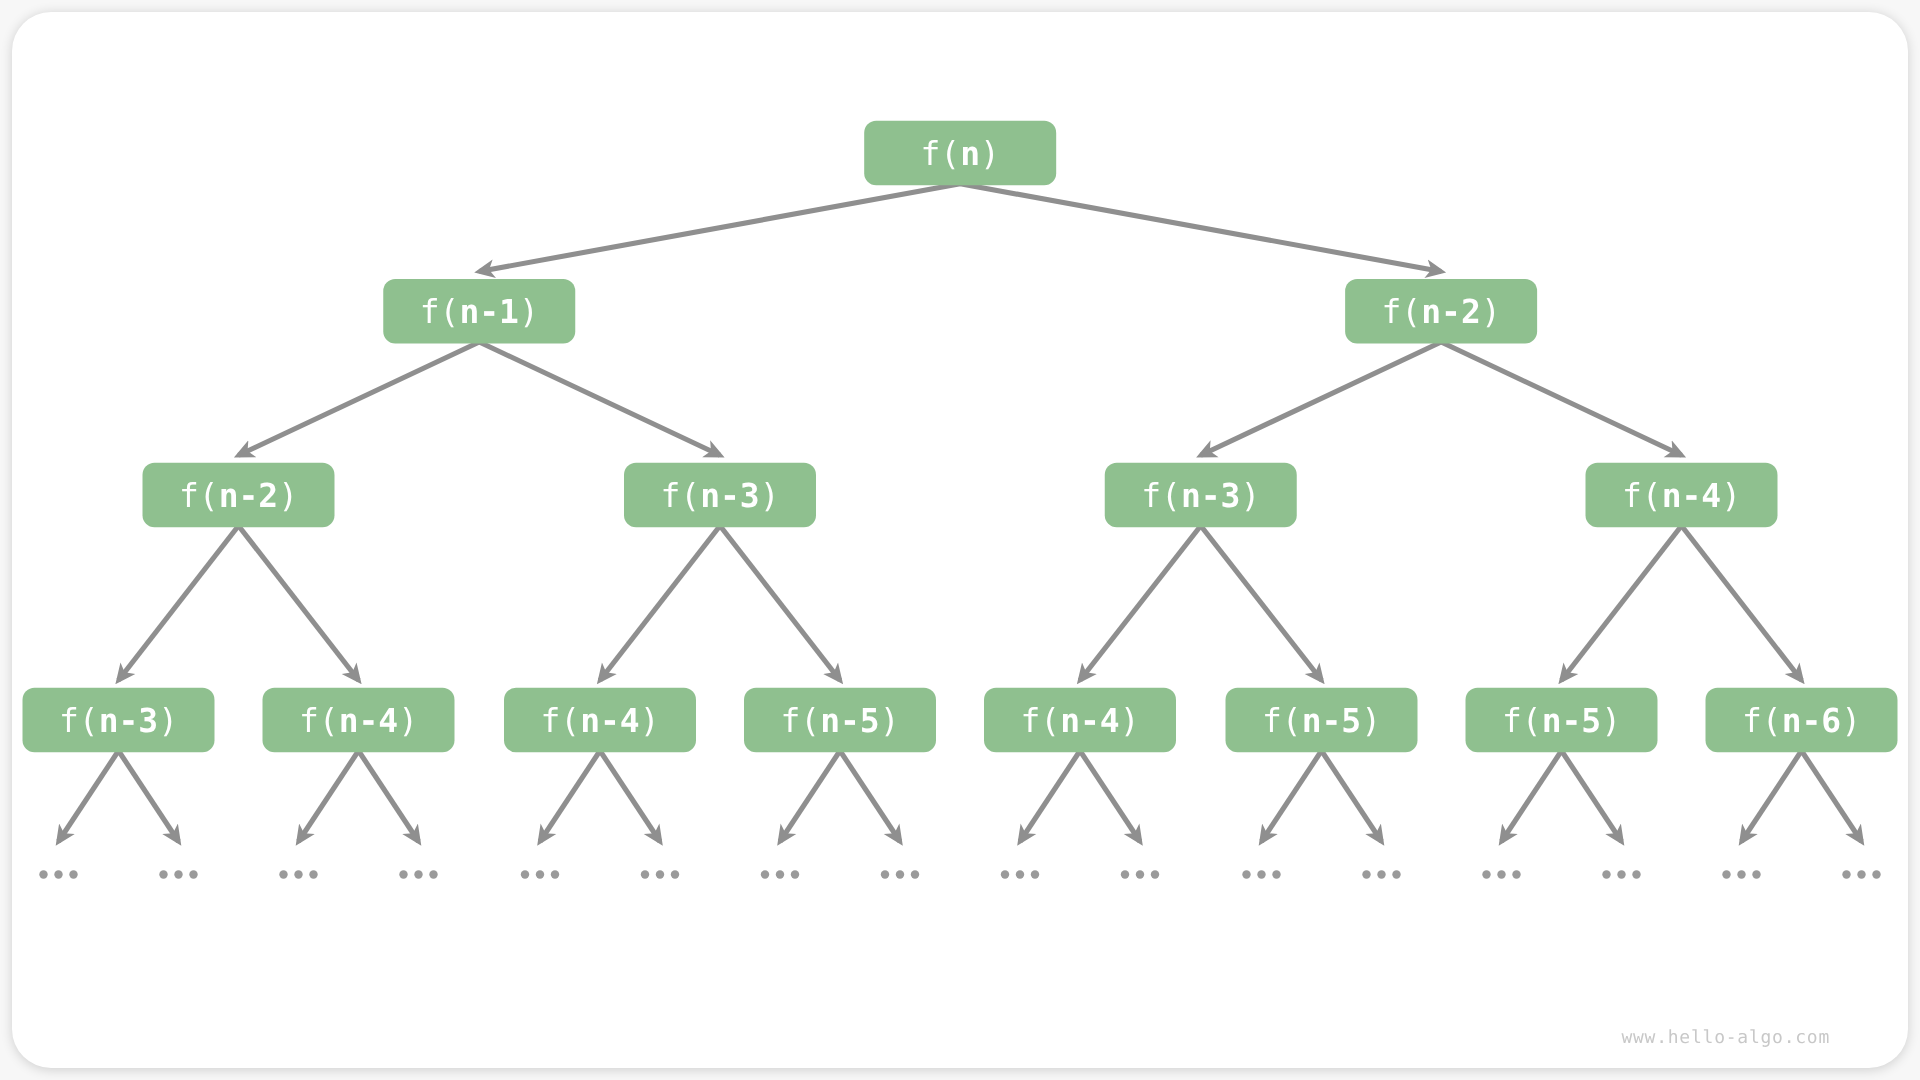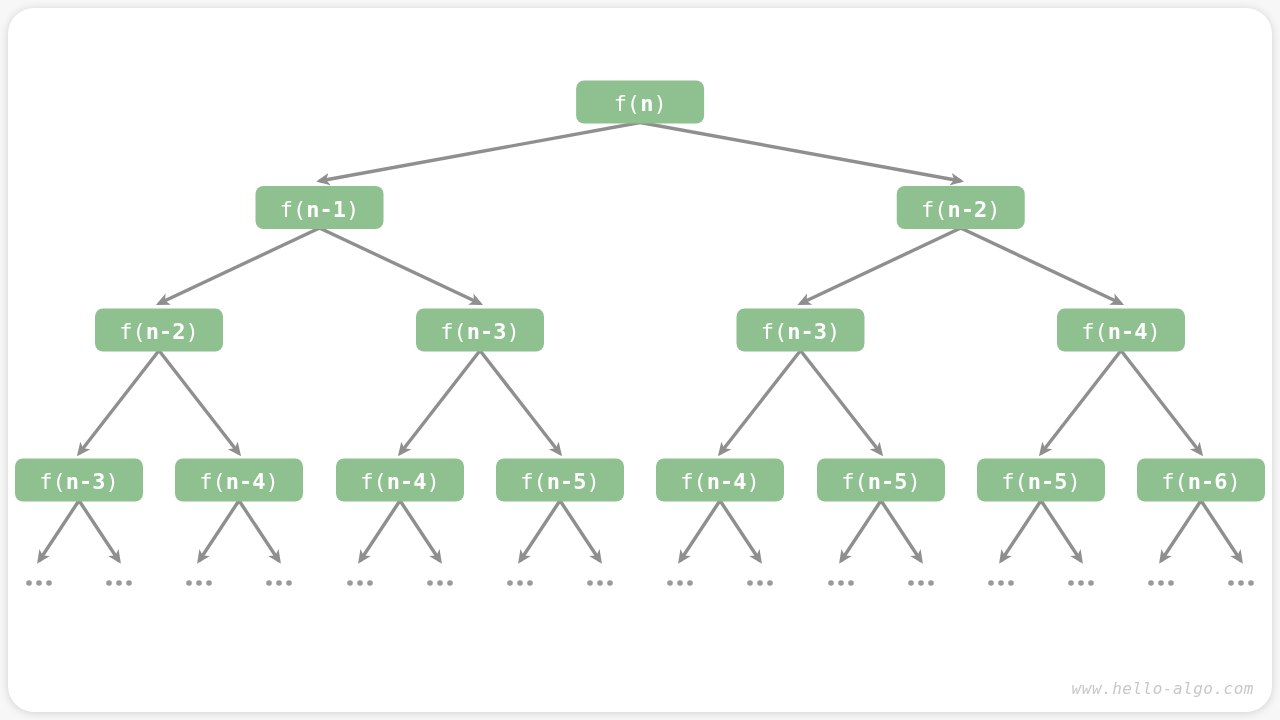--- a/index.html
+++ b/index.html
@@ -17,26 +17,25 @@
     border-radius: 26px;
     box-shadow: 0 1px 8px rgba(0,0,0,0.16);
   }
   svg.tree {
     position: absolute;
     left: 0; top: 0;
     width: 1280px; height: 720px;
   }
   .watermark {
     position: absolute;
-    right: 26px; bottom: 22px;
-    font-size: 16px;
+    right: 60px; bottom: 22px;
+    font-size: 12px;
     letter-spacing: 0.5px;
     color: #c8c8c8;
     user-select: none;
-    font-style: italic;
   }
 </style>
 </head>
 <body>
 
 <div class="card"></div>
 
 <svg class="tree" id="tree-svg" viewBox="0 0 1280 720" xmlns="http://www.w3.org/2000/svg">
   <defs>
     <marker id="arrowhead" viewBox="0 0 10 10" refX="7.5" refY="5" markerWidth="4" markerHeight="4" orient="auto">

